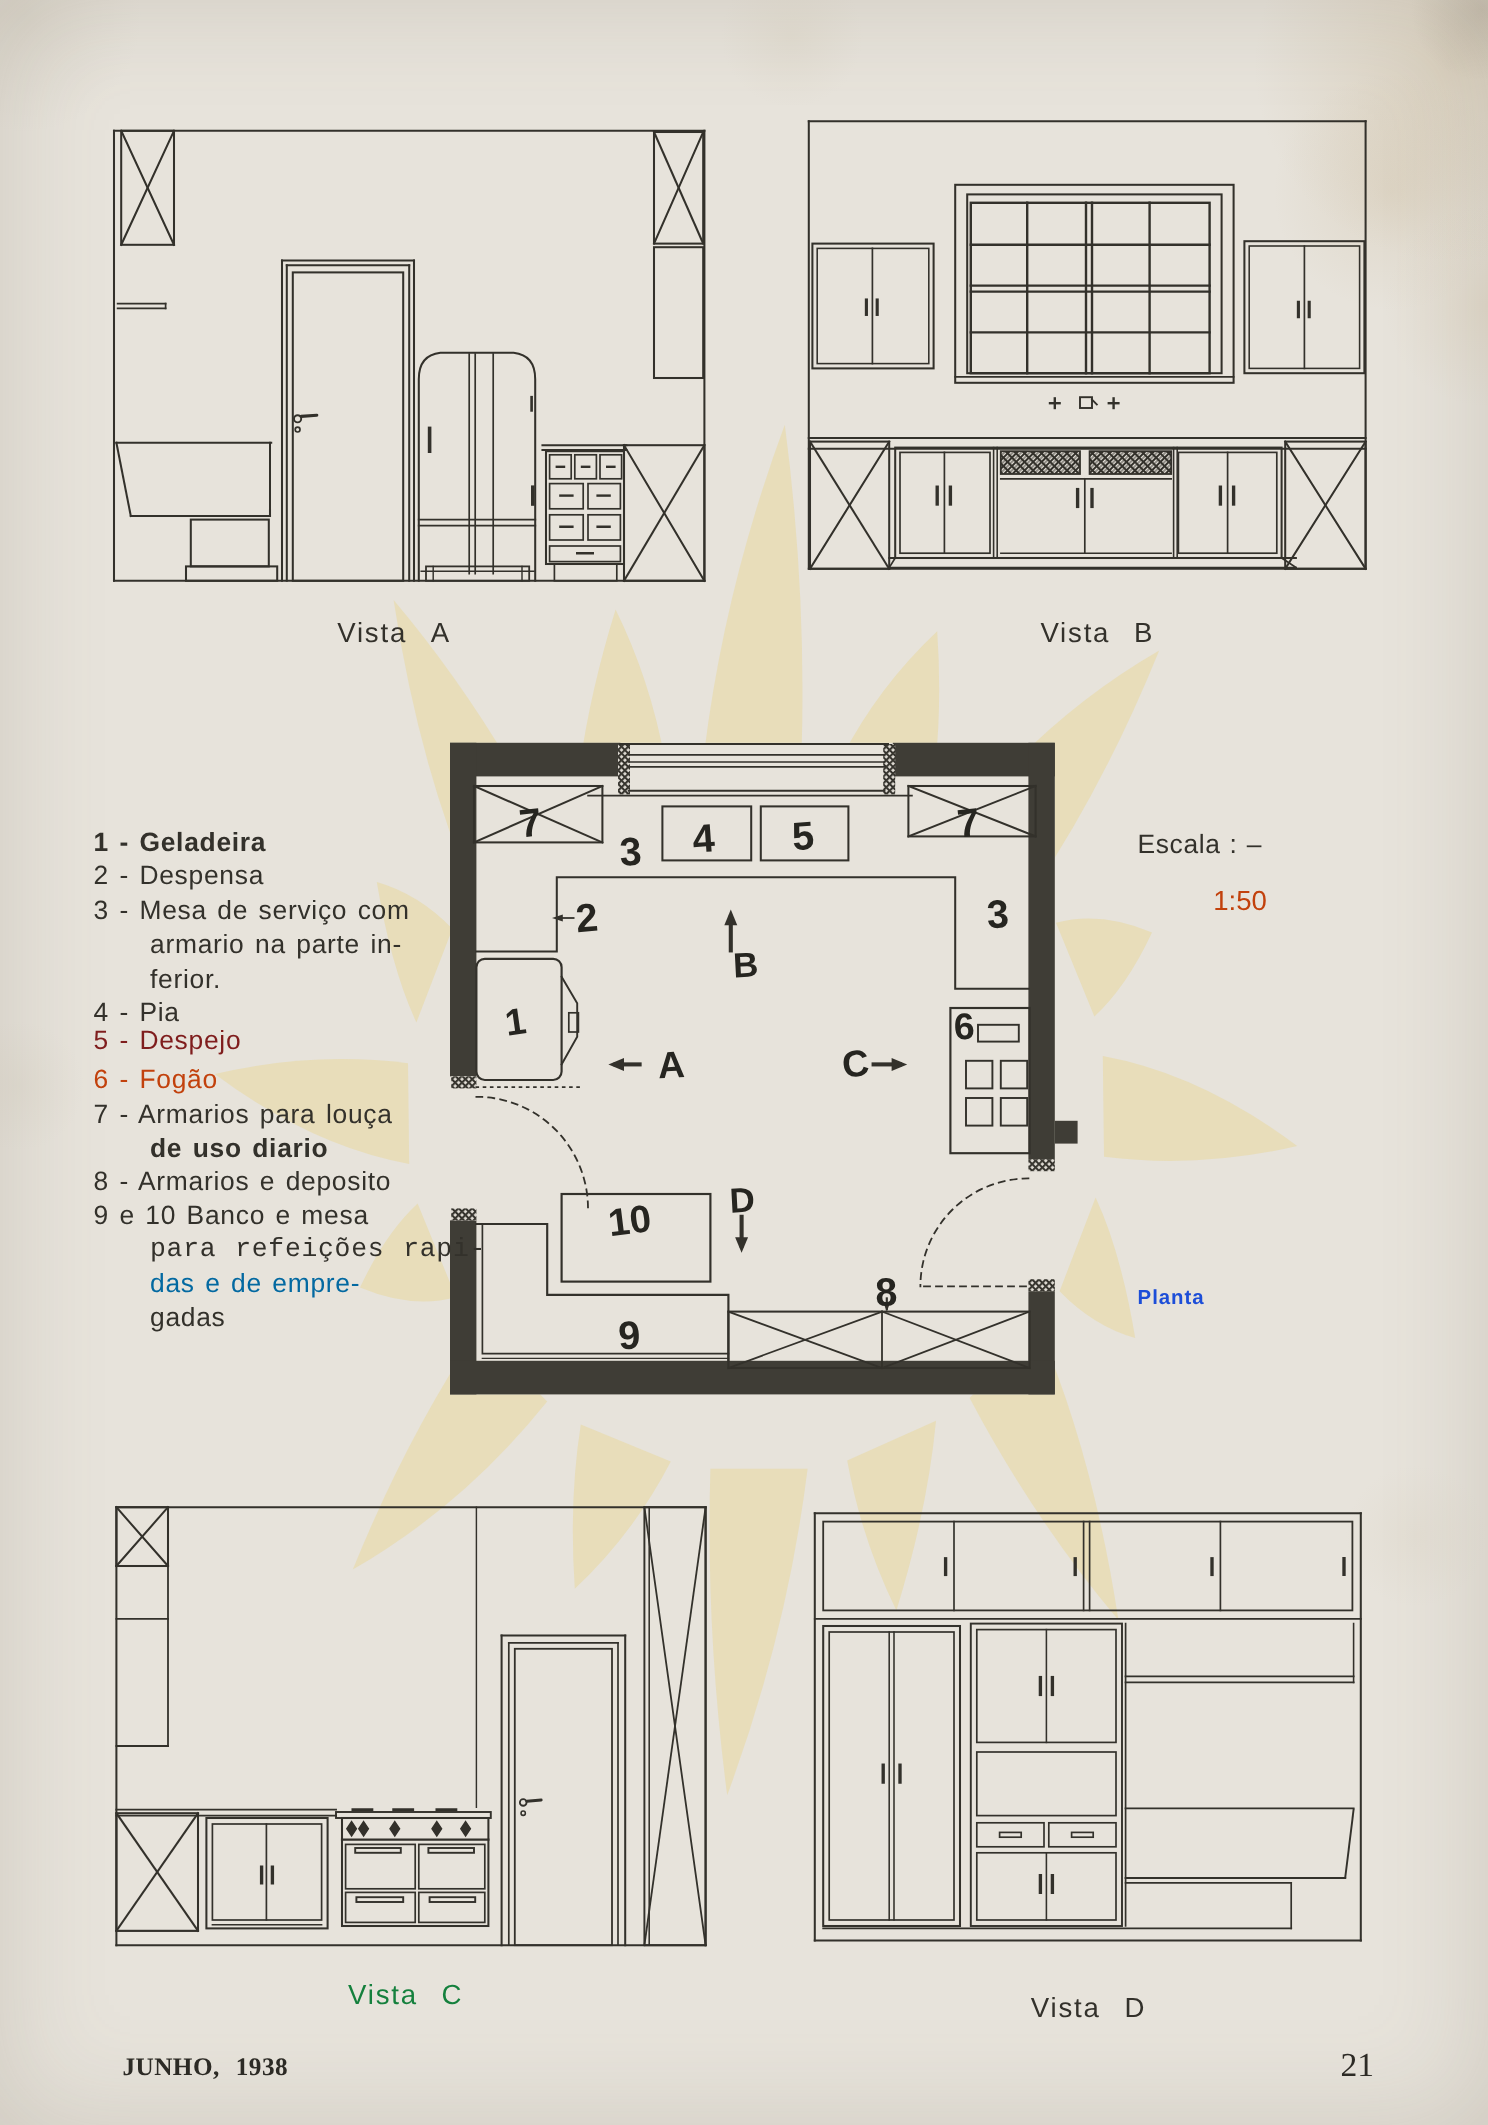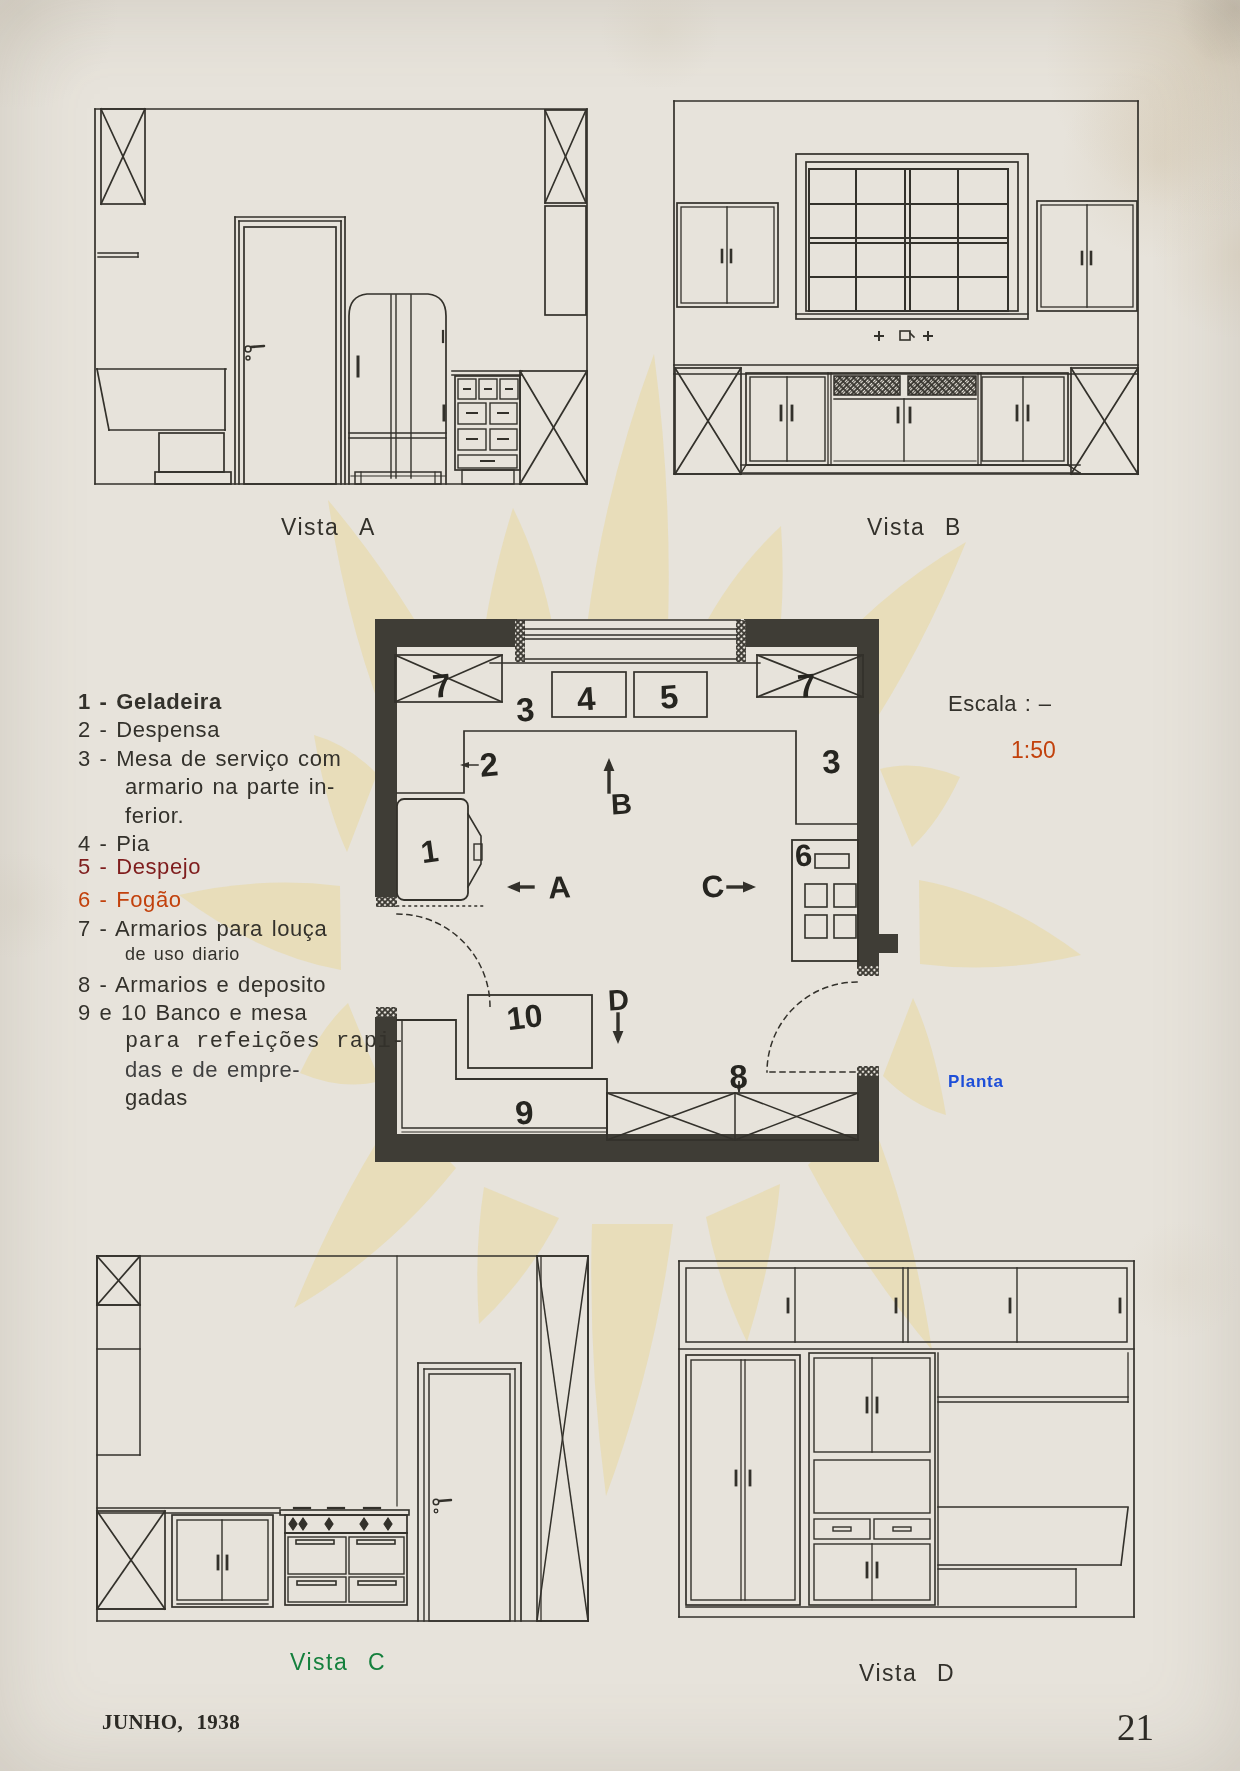--- a/index.html
+++ b/index.html
@@ -371,20 +371,20 @@
     <div style="position:absolute;left:948px;top:1072px;font-family:'Liberation Sans',sans-serif;font-size:17px;font-weight:bold;letter-spacing:0.8px;word-spacing:0px;color:#1d4ed8;white-space:nowrap">Planta</div>
     <div style="position:absolute;left:78px;top:689px;font-family:'Liberation Sans',sans-serif;font-size:22px;font-weight:bold;letter-spacing:0.6px;word-spacing:2px;color:#33312b;white-space:nowrap">1 - Geladeira</div>
     <div style="position:absolute;left:78px;top:717px;font-family:'Liberation Sans',sans-serif;font-size:22px;font-weight:normal;letter-spacing:0.6px;word-spacing:2px;color:#33312b;white-space:nowrap">2 - Despensa</div>
     <div style="position:absolute;left:78px;top:746px;font-family:'Liberation Sans',sans-serif;font-size:22px;font-weight:normal;letter-spacing:0.6px;word-spacing:2px;color:#33312b;white-space:nowrap">3 - Mesa de serviço com</div>
     <div style="position:absolute;left:125px;top:774px;font-family:'Liberation Sans',sans-serif;font-size:22px;font-weight:normal;letter-spacing:0.6px;word-spacing:2px;color:#33312b;white-space:nowrap">armario na parte in-</div>
     <div style="position:absolute;left:125px;top:803px;font-family:'Liberation Sans',sans-serif;font-size:22px;font-weight:normal;letter-spacing:0.6px;word-spacing:2px;color:#33312b;white-space:nowrap">ferior.</div>
     <div style="position:absolute;left:78px;top:831px;font-family:'Liberation Sans',sans-serif;font-size:22px;font-weight:normal;letter-spacing:0.6px;word-spacing:2px;color:#33312b;white-space:nowrap">4 - Pia</div>
     <div style="position:absolute;left:78px;top:854px;font-family:'Liberation Sans',sans-serif;font-size:22px;font-weight:normal;letter-spacing:0.6px;word-spacing:2px;color:#7f1d1d;white-space:nowrap">5 - Despejo</div>
     <div style="position:absolute;left:78px;top:887px;font-family:'Liberation Sans',sans-serif;font-size:22px;font-weight:normal;letter-spacing:0.6px;word-spacing:2px;color:#c2410c;white-space:nowrap">6 - Fogão</div>
     <div style="position:absolute;left:78px;top:916px;font-family:'Liberation Sans',sans-serif;font-size:22px;font-weight:normal;letter-spacing:0.6px;word-spacing:2px;color:#33312b;white-space:nowrap">7 - Armarios para louça</div>
-    <div style="position:absolute;left:125px;top:944px;font-family:'Liberation Sans',sans-serif;font-size:18px;font-weight:normal;letter-spacing:0.6px;word-spacing:2px;color:#33312b;white-space:nowrap">de uso diario</div>
+    <div style="position:absolute;left:125px;top:944px;font-family:'Liberation Sans',sans-serif;font-size:22px;font-weight:bold;letter-spacing:0.6px;word-spacing:2px;color:#33312b;white-space:nowrap">de uso diario</div>
     <div style="position:absolute;left:78px;top:972px;font-family:'Liberation Sans',sans-serif;font-size:22px;font-weight:normal;letter-spacing:0.6px;word-spacing:2px;color:#33312b;white-space:nowrap">8 - Armarios e deposito</div>
     <div style="position:absolute;left:78px;top:1000px;font-family:'Liberation Sans',sans-serif;font-size:22px;font-weight:normal;letter-spacing:0.6px;word-spacing:2px;color:#33312b;white-space:nowrap">9 e 10 Banco e mesa</div>
     <div style="position:absolute;left:125px;top:1029px;font-family:Liberation Mono, monospace;font-size:22px;font-weight:normal;letter-spacing:0.6px;word-spacing:2px;color:#33312b;white-space:nowrap">para refeições rapi-</div>
-    <div style="position:absolute;left:125px;top:1057px;font-family:'Liberation Sans',sans-serif;font-size:22px;font-weight:normal;letter-spacing:0.6px;word-spacing:2px;color:#404040;white-space:nowrap">das e de empre-</div>
+    <div style="position:absolute;left:125px;top:1057px;font-family:'Liberation Sans',sans-serif;font-size:22px;font-weight:normal;letter-spacing:0.6px;word-spacing:2px;color:#0369a1;white-space:nowrap">das e de empre-</div>
     <div style="position:absolute;left:125px;top:1085px;font-family:'Liberation Sans',sans-serif;font-size:22px;font-weight:normal;letter-spacing:0.6px;word-spacing:2px;color:#33312b;white-space:nowrap">gadas</div>
     <div style="position:absolute;left:102px;top:1710px;font-family:'Liberation Serif',serif;font-size:21px;font-weight:bold;letter-spacing:0.4px;word-spacing:1px;color:#2c2a25;white-space:nowrap">JUNHO,&nbsp; 1938</div>
-    <div style="position:absolute;left:1117px;top:1706px;font-family:'Liberation Serif',serif;font-size:37px;font-weight:normal;letter-spacing:0px;word-spacing:0px;color:#2c2a25;white-space:nowrap">21</div>
+    <div style="position:absolute;left:1117px;top:1706px;font-family:'Liberation Serif',serif;font-size:28px;font-weight:normal;letter-spacing:0px;word-spacing:0px;color:#2c2a25;white-space:nowrap">21</div>
   </div>
 </body></html>

